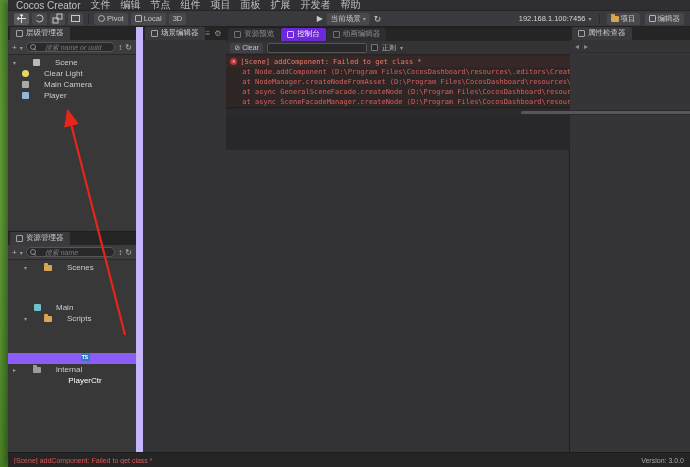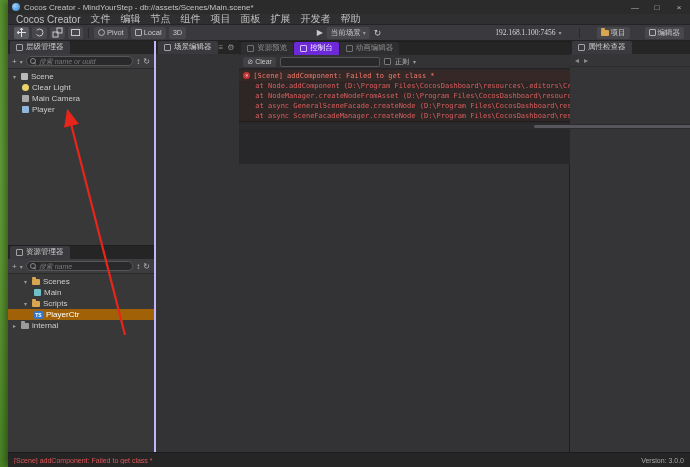--- a/index.html
+++ b/index.html
@@ -27,53 +27,53 @@
   .menu-item { padding: 0 5px; font-size: 10px; color: #c0c0c0; white-space: nowrap; }
   
   .toolbar { height: 16px; background: #3a3a3e; display: flex; align-items: center; padding: 0 6px; gap: 3px; flex: none; border-bottom: 1px solid #222; position: relative; }
   .tool-btn { width: 15px; height: 12px; background: #47474c; border-radius: 2px; display: flex; align-items: center; justify-content: center; flex: none; }
   .tool-btn.active { background: #5a5a61; }
   .tb-sep { width: 1px; height: 10px; background: #2a2a2c; margin: 0 2px; flex: none; }
   .tb-chip { height: 12px; background: #47474c; border-radius: 2px; display: flex; align-items: center; gap: 2px; padding: 0 4px; color: #c9c9c9; font-size: 7.5px; flex: none; }
   .chip-ico { width: 7px; height: 7px; border: 1px solid #b5b5b5; border-radius: 50%; position: relative; }
   .chip-ico.box { border-radius: 1px; }
   .tb-center { position: absolute; left: 50%; transform: translateX(-50%); display: flex; align-items: center; gap: 4px; }
-  .tb-right { margin-left: auto; display: flex; align-items: center; gap: 15px; font-family: Liberation Serif, serif; }
+  .tb-right { margin-left: auto; display: flex; align-items: center; gap: 5px; }
   .url-chip { display: flex; align-items: center; gap: 3px; color: #d6d6d6; font-size: 7.5px; }
   .caret { color: #9a9a9a; font-size: 6px; }
   .glyph { color: #c9c9c9; }
   .folder-ico { width: 8px; height: 6px; background: #d8a551; border-radius: 1px; position: relative; flex: none; }
   .folder-ico::before { content: ""; position: absolute; top: -2px; left: 0; width: 4px; height: 2px; background: #d8a551; border-radius: 1px 1px 0 0; }
   .folder-ico.gray { background: #9b9b9b; } .folder-ico.gray::before { background: #9b9b9b; }
   
   .main { flex: 1; display: flex; min-height: 0; }
-  .col-left { width: 148px; flex: none; display: flex; flex-direction: column; border-right: 2px solid #c4b5fd; background: #383838; }
+  .col-left { width: 135px; flex: none; display: flex; flex-direction: column; border-right: 7px solid #c4b5fd; background: #383838; }
   .col-center { flex: 1; display: flex; flex-direction: row; min-width: 0; border-right: 1px solid #1e1e1e; }
   .col-right { width: 120px; flex: none; display: flex; flex-direction: column; background: #353538; }
   
   .tabbar { height: 13px; background: #252526; display: flex; align-items: flex-end; padding-left: 2px; flex: none; gap: 1px; }
   .tab { background: #3a3a3e; color: #cfcfcf; font-size: 7.5px; padding: 1px 6px 2px; border-radius: 2px 2px 0 0; display: flex; align-items: center; gap: 3px; white-space: nowrap; }
   .tab.inactive { background: #2e2e30; color: #8f8f8f; }
   .tab.console-active { background: #6d28d9; color: #fff; }
   .tab-ico { width: 7px; height: 7px; border: 1px solid currentColor; border-radius: 1px; opacity: .7; flex: none; }
   .tabbar .bar-icons { margin-left: auto; display: flex; gap: 4px; padding: 0 5px 2px 0; color: #8f8f8f; font-size: 8px; }
   .panel-toolbar { height: 15px; background: #3d3d40; border-bottom: 1px solid #2a2a2a; display: flex; align-items: center; gap: 3px; padding: 0 4px; flex: none; }
-  .searchbox { flex: 1; height: 10px; background: #29292b; border: 1px solid #555; border-radius: 5px; display: flex; align-items: center; padding: 0 3px; gap: 2px; min-width: 0; }
+  .searchbox { flex: 1; height: 10px; background: #29292b; border: 1px solid #555; border-radius: 5px; display: flex; align-items: center; padding: 0 3px; gap: 8px; min-width: 0; }
   .searchbox input { flex: 1; min-width: 0; background: transparent; border: none; outline: none; color: #ccc; font-size: 7px; font-family: "Liberation Sans", sans-serif; }
   .searchbox input::placeholder { color: #7a7a7a; font-style: italic; }
   .mag { width: 7px; height: 7px; position: relative; flex: none; }
   .mag::before { content: ""; position: absolute; left: 0; top: 0; width: 4px; height: 4px; border: 1px solid #888; border-radius: 50%; }
   .mag::after { content: ""; position: absolute; left: 4.5px; top: 4.5px; width: 3px; height: 1px; background: #888; transform: rotate(45deg); transform-origin: 0 0; }
   .pt-ico { color: #b5b5b5; font-size: 8px; flex: none; }
   
   .tree { flex: 1; padding-top: 2px; overflow: hidden; font-size: 8px; color: #cccccc; }
-  .trow { height: 11px; display: flex; align-items: center; gap: 3px; padding-left: 3px; white-space: nowrap; }
-  .trow.selected { background: #a16207; color: #fff; }
+  .trow { height: 11px; display: flex; align-items: center; gap: 15px; padding-left: 3px; white-space: nowrap; }
+  .trow.selected { background: #8b5cf6; color: #fff; flex-direction: column; }
   .twisty { width: 7px; text-align: center; color: #999; font-size: 6px; flex: none; }
-  .ind1 { padding-left: 14px; } .ind2 { padding-left: 26px; }
+  .ind1 { padding-left: 14px; } .ind2 { padding-left: 26px; margin-top: 29px; }
   .nicon { width: 7px; height: 7px; flex: none; border-radius: 1px; }
   .nicon.scene { background: #b9b9b9; }
   .nicon.light { background: #e7d36a; border-radius: 50%; }
   .nicon.camera { background: #a9a9a9; }
   .nicon.player { background: #8fb7dd; }
   .nicon.scene-asset { background: #6fc0c9; }
   .ts-badge { width: 9px; height: 8px; background: #3477c9; color: #fff; font-size: 5px; display: flex; align-items: center; justify-content: center; border-radius: 1px; flex: none; font-weight: bold; }
   
   .viewport { flex: 1; position: relative; background: #3c3c40; overflow: hidden; }
   .grid-plane { position: absolute; left: -70%; top: -40%; width: 260%; height: 240%;
@@ -108,29 +108,20 @@
   .status-version { margin-left: auto; color: #a8a8a8; }
   
   .annotation { position: absolute; left: 0; top: 0; z-index: 50; pointer-events: none; }
   svg.ico { display: block; }
 </style>
 </head>
 <body>
 
 <div class="window">
 
-  <div class="titlebar">
-    <span class="app-logo"></span>
-    <span class="win-title">Cocos Creator - MindYourStep - db://assets/Scenes/Main.scene*</span>
-    <span class="win-controls">
-      <span class="win-btn">—</span>
-      <span class="win-btn">□</span>
-      <span class="win-btn close">×</span>
-    </span>
-  </div>
 
   <div class="menubar">
     <span class="menu-item">Cocos Creator</span>
     <span class="menu-item">文件</span>
     <span class="menu-item">编辑</span>
     <span class="menu-item">节点</span>
     <span class="menu-item">组件</span>
     <span class="menu-item">项目</span>
     <span class="menu-item">面板</span>
     <span class="menu-item">扩展</span>

